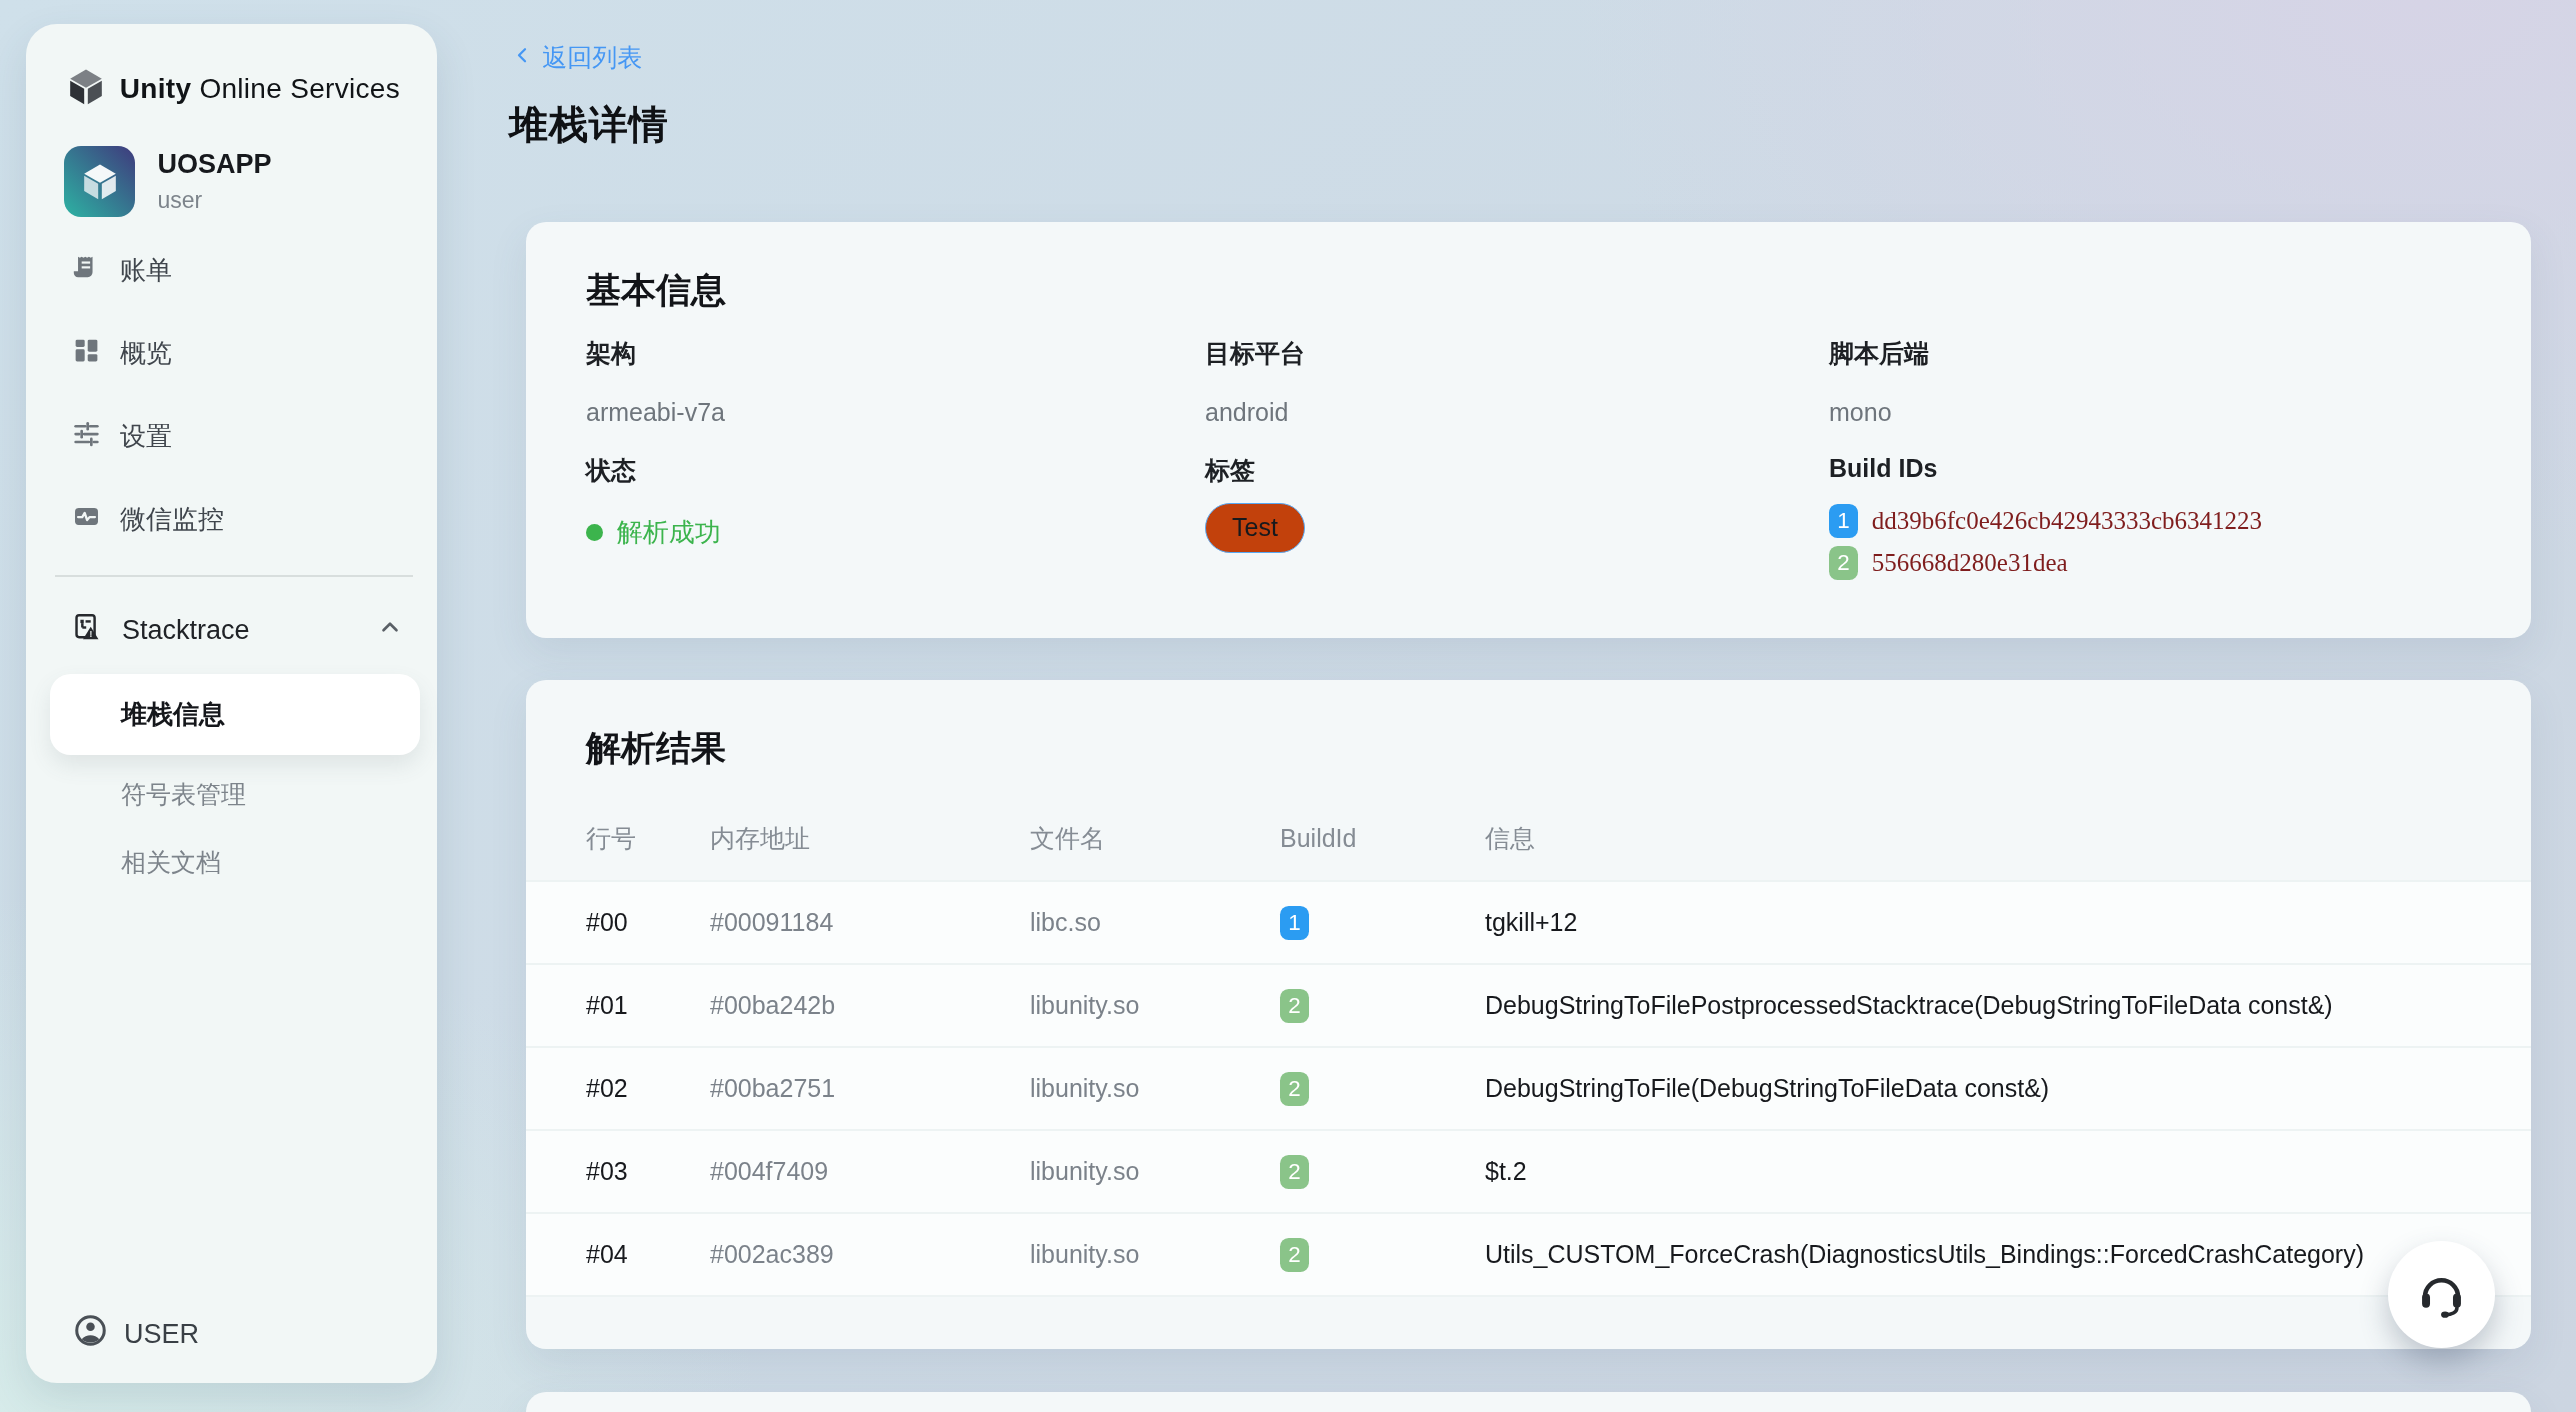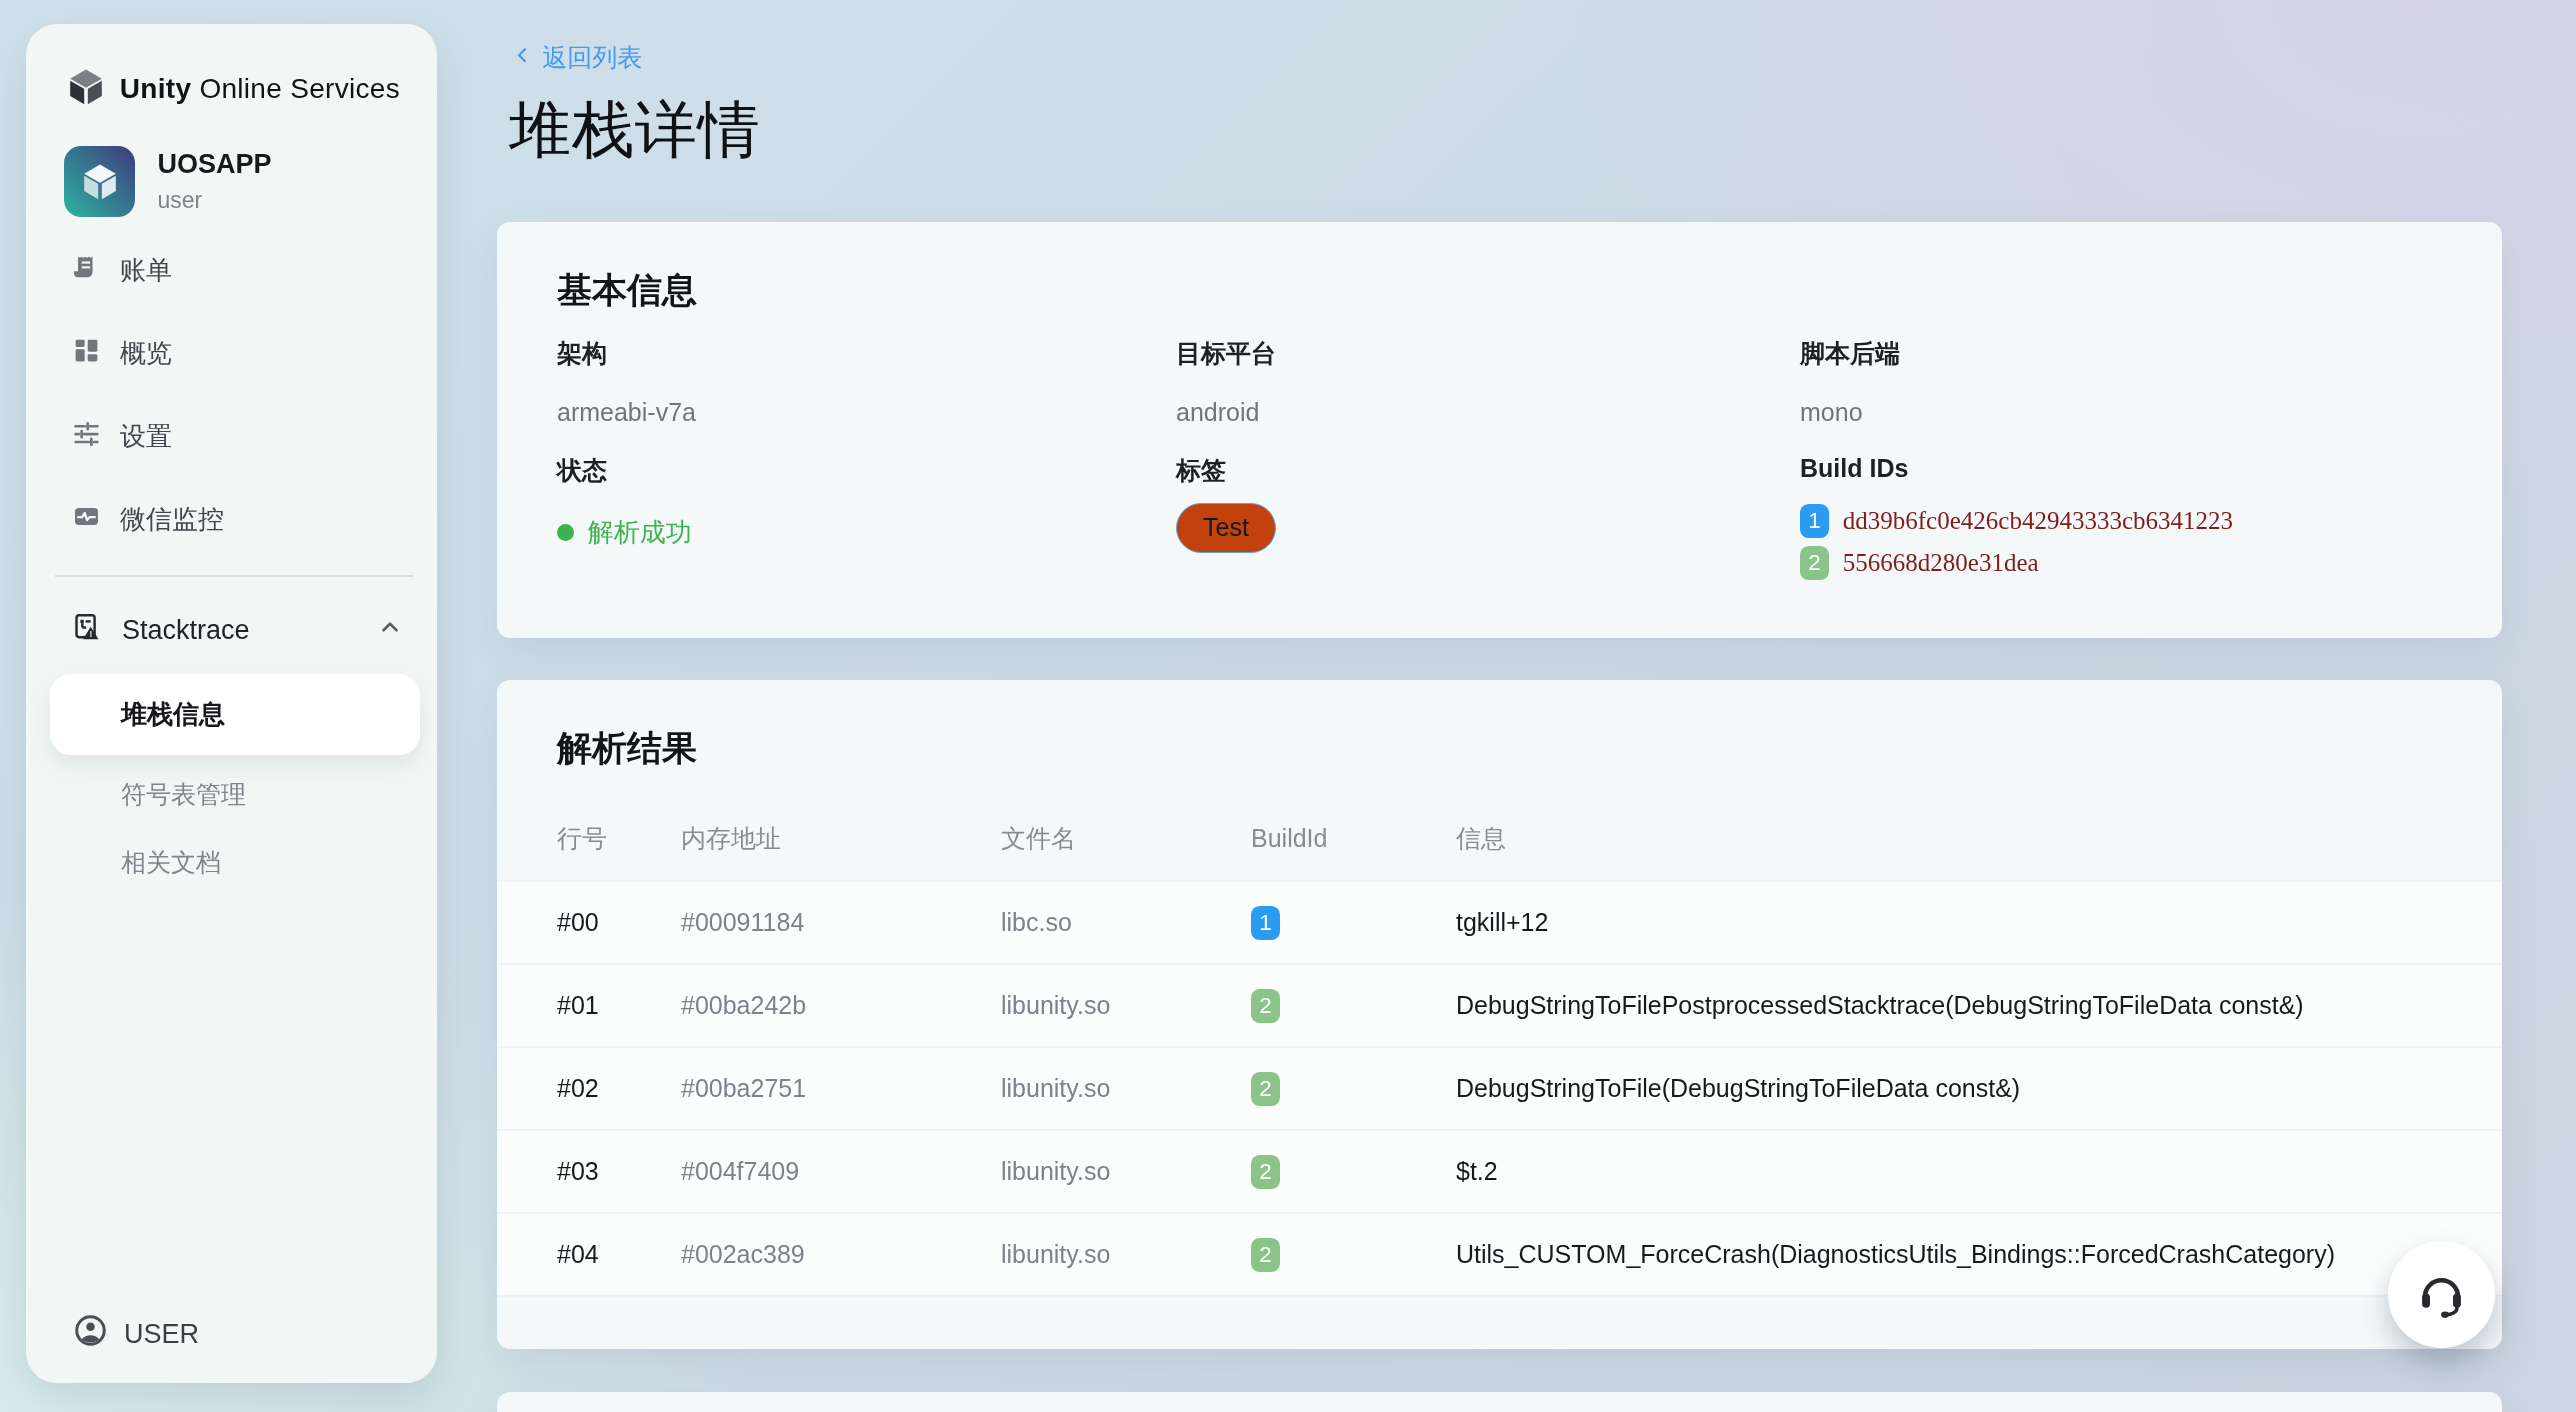--- a/index.html
+++ b/index.html
@@ -62,27 +62,27 @@
     display:flex; align-items:center; gap:17px;
     font-size:27px; color:#393f45; cursor:pointer;
   }
   
   .back-link {
     position:absolute; left:513px; top:41px;
     display:flex; align-items:center; gap:8.6px;
     font-size:25px; color:#4597f4; cursor:pointer;
   }
   .page-title {
-    position:absolute; left:509px; top:88px;
-    font-size:62px; font-weight:normal; color:#0f1114; letter-spacing:0.9px;
+    position:absolute; left:509px; top:98px;
+    font-size:39px; font-weight:bold; color:#0f1114; letter-spacing:0.9px;
   }
   
   .card {
-    position:absolute; left:497px; width:2005px;
-    background:#f4f8f9; border-radius:13px;
+    position:absolute; left:526px; width:2005px;
+    background:#f4f8f9; border-radius:20px;
     box-shadow:0 15.5px 38px rgba(70,90,115,.10);
   }
   .card1 { top:222px; height:416px; }
   .card2 { top:680px; height:669px; }
   .card3 { top:1392px; height:77px; }
   .card-title { position:absolute; left:60px; top:45px; font-size:35px; font-weight:bold; color:#121418; }
   
   .field { position:absolute; }
   .f1 { left:60px;   top:115px; } .f2 { left:679px;  top:115px; } .f3 { left:1303px; top:115px; }
   .f4 { left:60px;   top:232px; } .f5 { left:679px;  top:232px; } .f6 { left:1303px; top:232px; }

